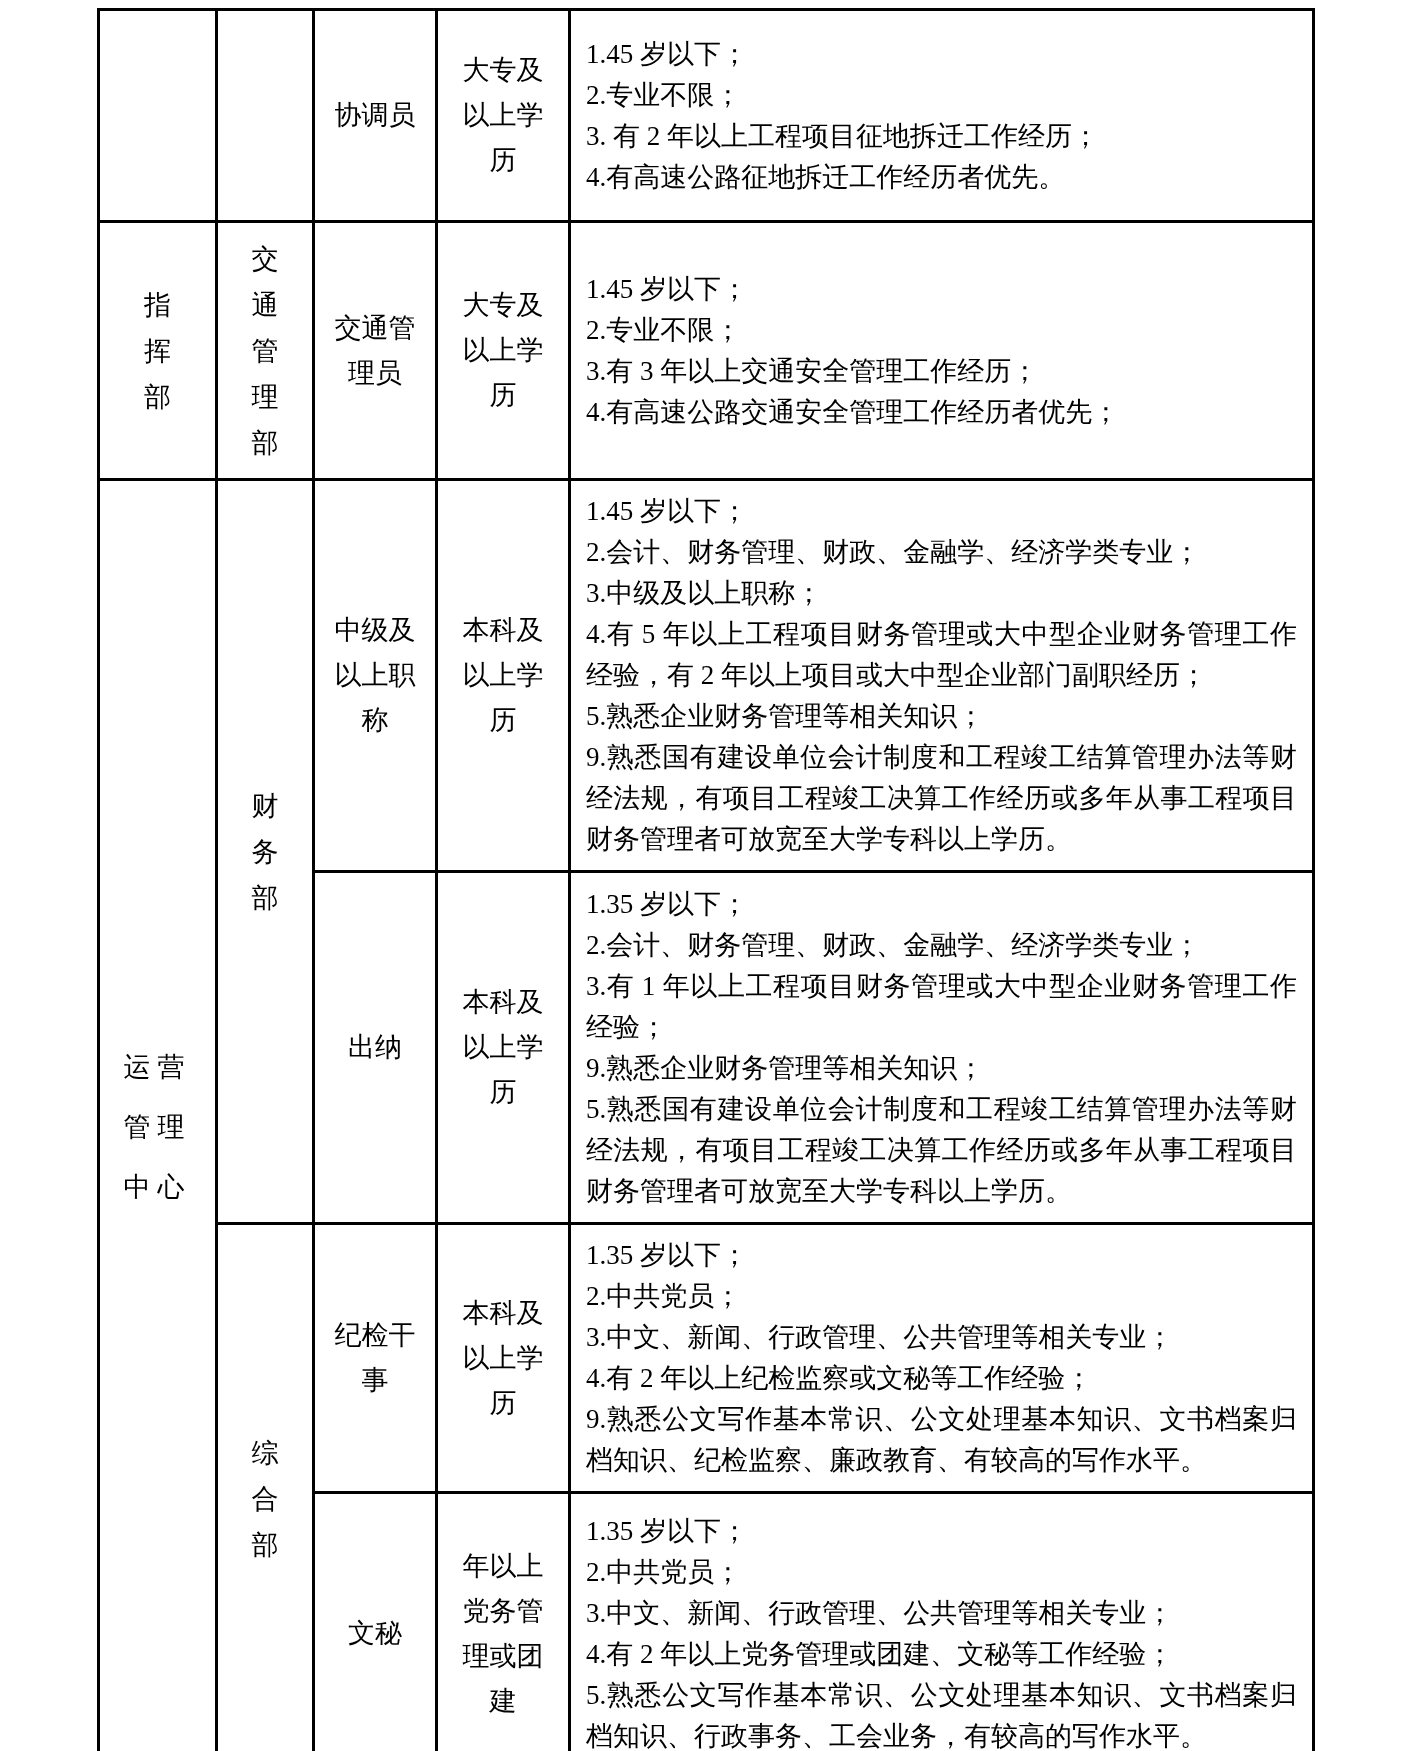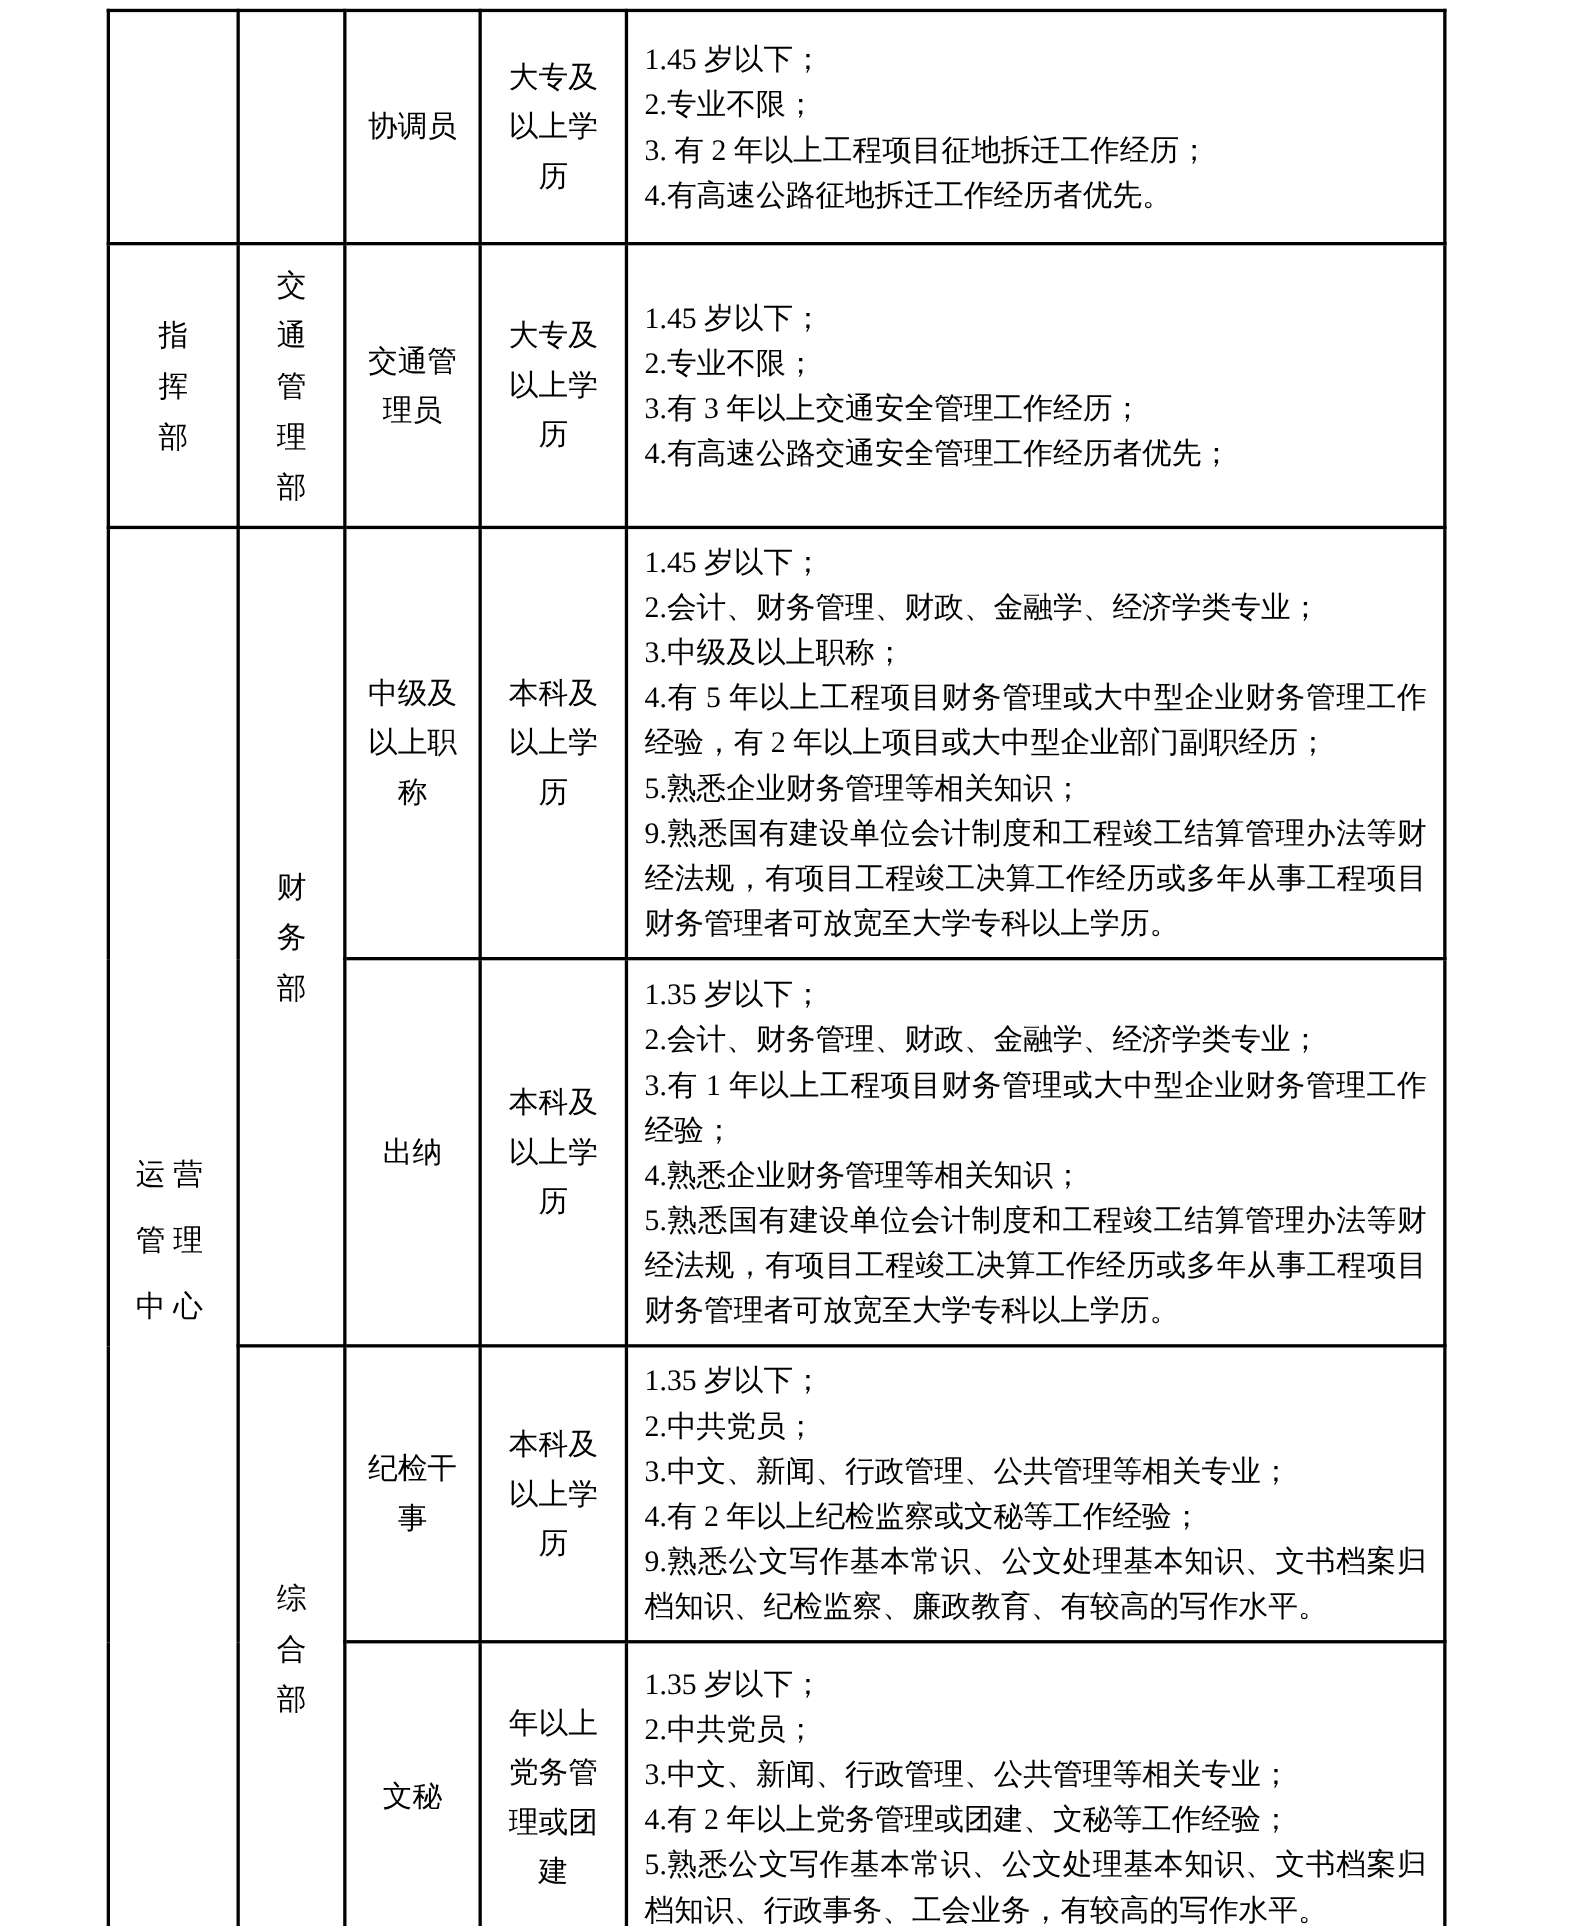--- a/index.html
+++ b/index.html
@@ -132,21 +132,21 @@
       <td>
         <span class="poslabel">出纳</span>
       </td>
       <td>
         <span class="edulabel">本科及以上学历</span>
       </td>
       <td class="req">
         <div class="item">1.35 岁以下；</div>
         <div class="item">2.会计、财务管理、财政、金融学、经济学类专业；</div>
         <div class="item">3.有 1 年以上工程项目财务管理或大中型企业财务管理工作经验；</div>
-        <div class="item">4.熟悉企业财务管理等相关知识；</div>
+        <div class="item">9.熟悉企业财务管理等相关知识；</div>
         <div class="item">5.熟悉国有建设单位会计制度和工程竣工结算管理办法等财经法规，有项目工程竣工决算工作经历或多年从事工程项目财务管理者可放宽至大学专科以上学历。</div>
       </td>
     </tr>
 
     <tr class="r5">
       <td rowspan="2">
         <span class="vlabel">综合部</span>
       </td>
       <td>
         <span class="poslabel">纪检干事</span>

